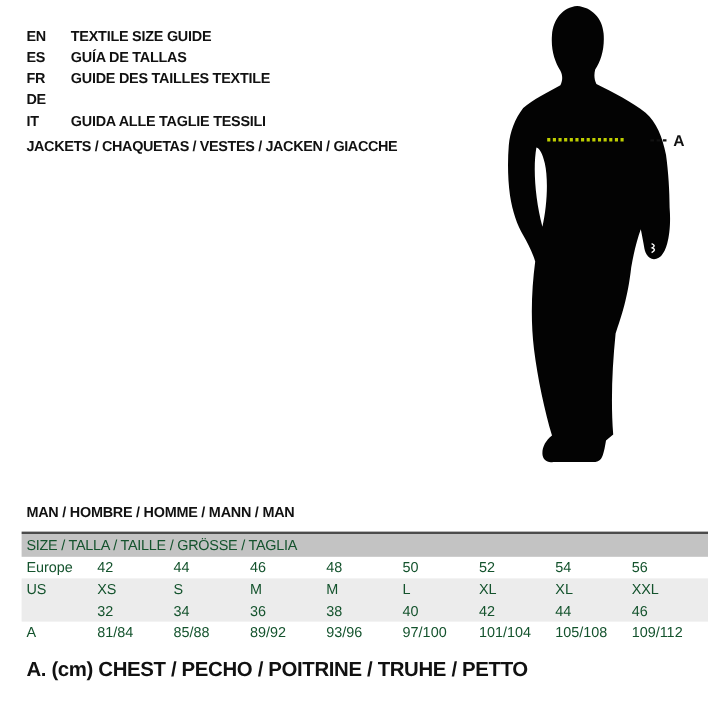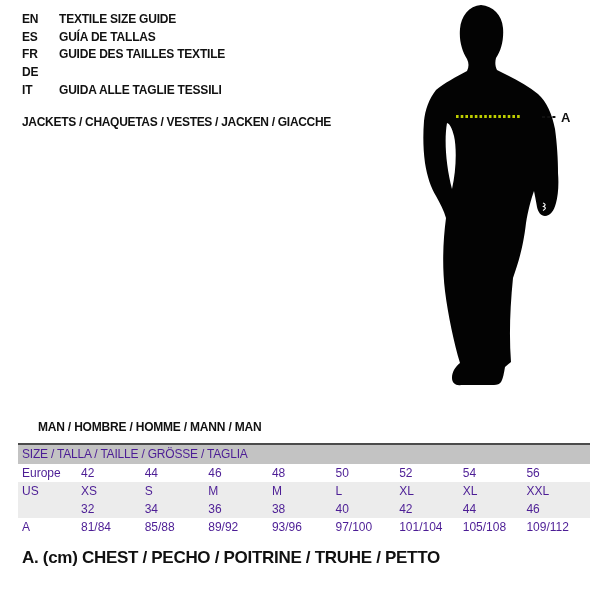--- a/index.html
+++ b/index.html
@@ -4,37 +4,37 @@
 <style>
   html,body{margin:0;padding:0;}
   body{
     width:600px;height:600px;background:#ffffff;
     font-family:"Liberation Sans", sans-serif;color:#111;
     position:relative;overflow:hidden;
   }
   .abs{position:absolute;}
 
   
-  .lang-block{left:22px;top:11px;}
+  .lang-block{left:22px;top:22px;}
   .lang-row{display:flex;line-height:17.7px;}
   .lang-code{width:37px;font-weight:700;font-size:12px;letter-spacing:-0.2px;}
   .lang-label{font-weight:700;font-size:12px;letter-spacing:-0.2px;text-align:right;}
 
   
   .cat-block{left:22px;top:113px;}
   .cat-line{font-weight:700;font-size:12px;letter-spacing:-0.3px;line-height:18px;}
 
   
   .figure-svg{left:0;top:0;width:600px;height:600px;}
 
   
-  .section-title{left:22px;top:420px;font-weight:700;font-size:12px;letter-spacing:-0.2px;margin-left:16px;}
+  .section-title{left:22px;top:420px;font-weight:700;font-size:12px;letter-spacing:-0.2px;}
 
   
-  .size-table{left:18px;top:443px;width:572px;border-top:2px solid #4b4b4b;font-size:12px;color:#4c1d95;}
+  .size-table{left:18px;top:443px;width:572px;border-top:2px solid #4b4b4b;font-size:12px;color:#14532d;}
   .t-header{height:19px;line-height:19px;padding-left:4px;letter-spacing:-0.2px;}
   .t-row{display:grid;grid-template-columns:63px repeat(8,1fr);height:18px;line-height:18px;}
   .t-row.shaded{background:var(--band,#ececec);}
   .t-label{padding-left:4px;text-align:left;}
   .cell{text-align:left;}
 
   
   .footnote{left:22px;top:548px;font-weight:700;font-size:17px;letter-spacing:-0.3px;}
 </style>
 </head>

